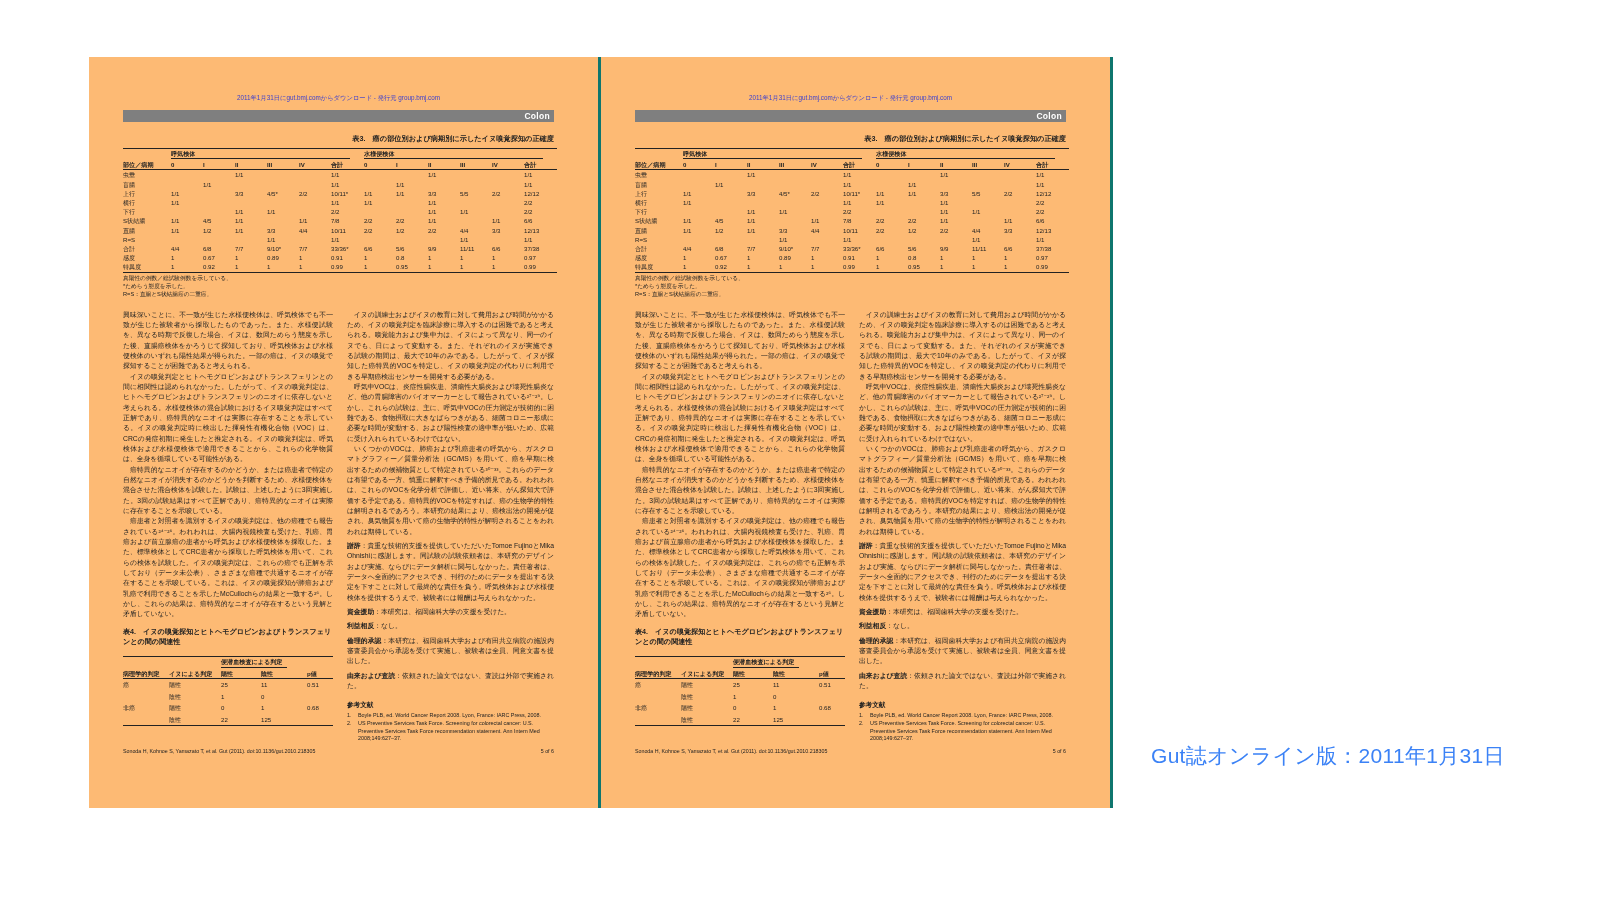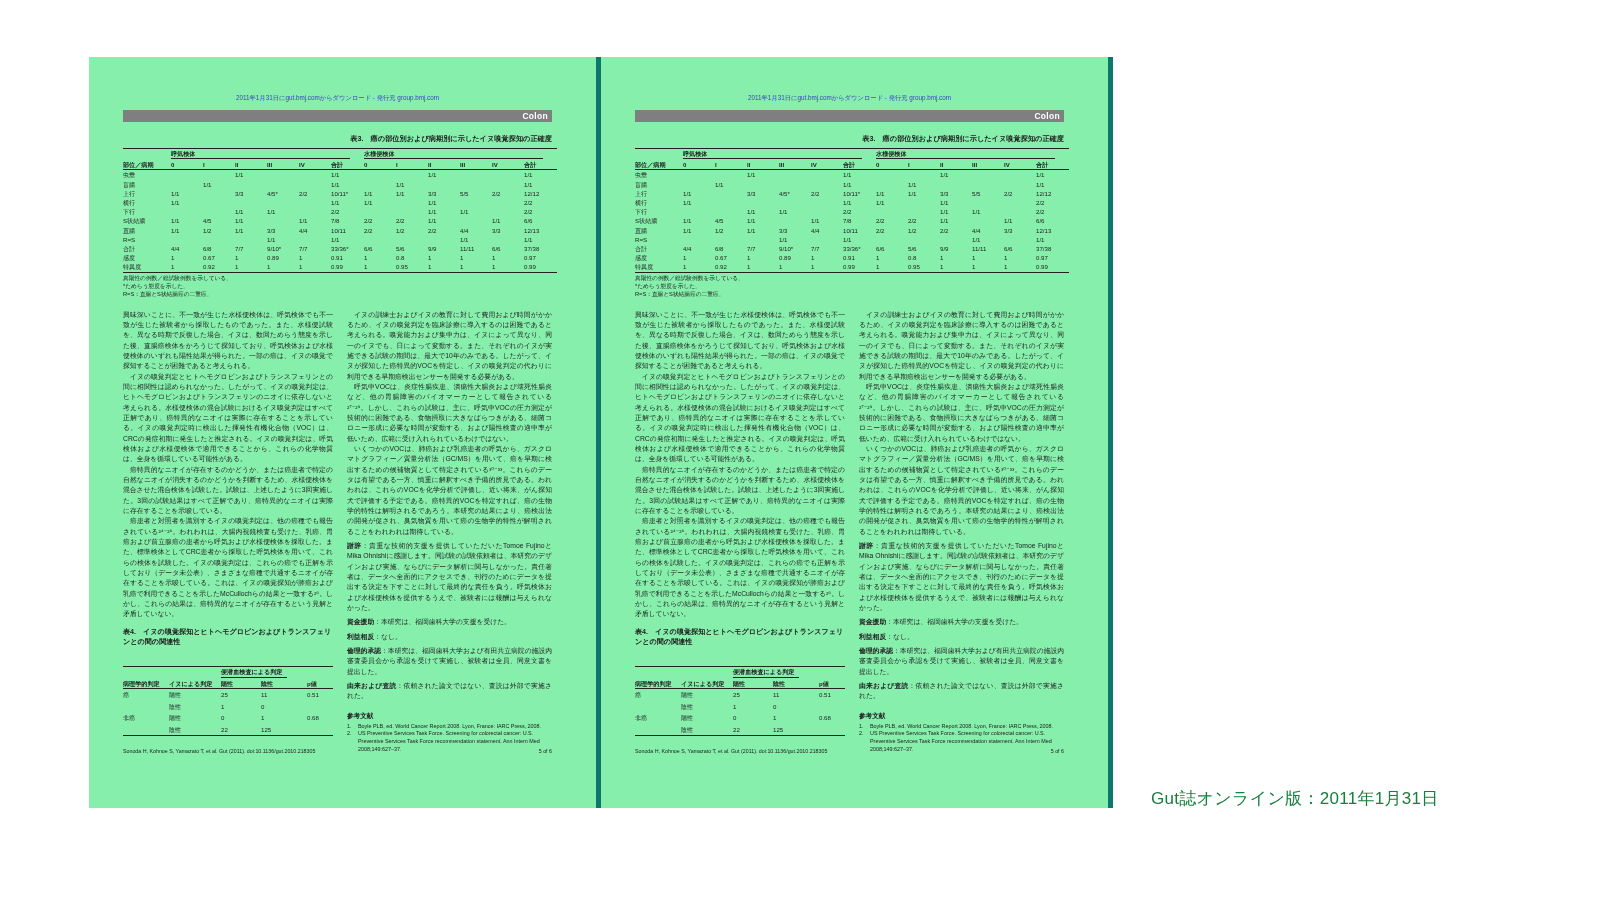--- a/index.html
+++ b/index.html
@@ -3,52 +3,52 @@
 <meta charset="utf-8">
 <style>
   html,body{margin:0;padding:0;}
   body{
     width:1600px;height:900px;background:#ffffff;position:relative;
     font-family:"Liberation Sans","DejaVu Sans",sans-serif;color:#1a1a1a;
     -webkit-font-smoothing:antialiased;
   }
   .spread{position:absolute;left:89px;top:57px;display:flex;}
   .page{
-    width:512px;height:751px;box-sizing:border-box;background:#86efac;
-    border-right:5px solid #0f766e;
+    width:512px;height:751px;box-sizing:border-box;background:#fdba74;
+    border-right:3px solid #0f766e;
     padding:36px 44px 0 34px;position:relative;
     font-size:6.8px;line-height:1.52;color:#222;
   }
   .dl-header{color:#3a3ecf;font-size:6.3px;text-align:center;margin-bottom:7px;white-space:nowrap;}
   .colon-bar{background:#7f7f7f;color:#fff;text-align:right;font-size:8.5px;line-height:12px;height:12px;padding:0 4px;box-sizing:border-box;margin-bottom:12px;font-weight:bold;letter-spacing:.3px;}
   .t3-title{font-weight:bold;font-size:7.2px;margin-bottom:3px;text-align:right;}
   table{border-collapse:collapse;table-layout:fixed;width:100%;}
   .t3{border-top:1.4px solid #222;border-bottom:1.4px solid #222;}
   .t3 th,.t3 td{font-size:6.1px;text-align:left;padding:1px 0;font-weight:normal;overflow:hidden;white-space:nowrap;line-height:7.2px;}
   .t3 thead th{font-weight:bold;}
   .t3 .grp-cell div{border-bottom:.9px solid #222;margin-right:14px;padding-bottom:1px;}
   .t3 tr.stage-row th{border-bottom:.9px solid #222;padding-bottom:1.5px;}
   .fns{margin-top:2.5px;font-size:5.7px;line-height:1.38;color:#222;}
   .cols{display:flex;gap:14px;margin-top:11px;}
   .col{width:210px;}
   .col p{margin:0;text-align:justify;}
   .t4-block{margin-top:7px;}
-  .t4-title{font-weight:bold;font-size:7.1px;border-bottom:1.2px solid #222;padding-bottom:18px;}
+  .t4-title{font-weight:bold;font-size:7.1px;border-bottom:1.2px solid #222;padding-bottom:8px;}
   .t4{border-bottom:1.2px solid #222;}
   .t4 th{font-size:6.1px;text-align:left;font-weight:bold;vertical-align:bottom;padding:1px 0;line-height:7.5px;}
   .t4 th.underlined{border-bottom:.9px solid #222;}
   .t4 th.span-cell div{border-bottom:.9px solid #222;margin-right:20px;padding-bottom:1px;}
   .t4 td{font-size:6.1px;padding:2px 0;line-height:7.5px;}
   .notes .note{margin-top:4px;text-align:justify;}
   .note b{font-weight:bold;}
   .refs-h{font-weight:bold;margin-top:9px;margin-bottom:2px;font-size:6.6px;}
   .ref{display:flex;font-size:5.4px;line-height:1.42;color:#222;}
   .ref .ref-n{flex:none;width:11px;}
   .pg-footer{position:absolute;left:34px;right:44px;top:690px;display:flex;justify-content:space-between;font-size:5.3px;color:#222;}
-  .caption{position:absolute;left:1151px;top:787px;font-size:17px;color:#15803d;letter-spacing:.3px;}
+  .caption{position:absolute;left:1151px;top:742px;font-size:21px;color:#3b82f6;letter-spacing:.3px;}
 </style>
 </head>
 <body>
 
 <div class="spread">
   <div class="page">
   <div class="dl-header">2011年1月31日にgut.bmj.comからダウンロード - 発行元 group.bmj.com</div>
   <div class="colon-bar">
     <span>Colon</span>
   </div>

